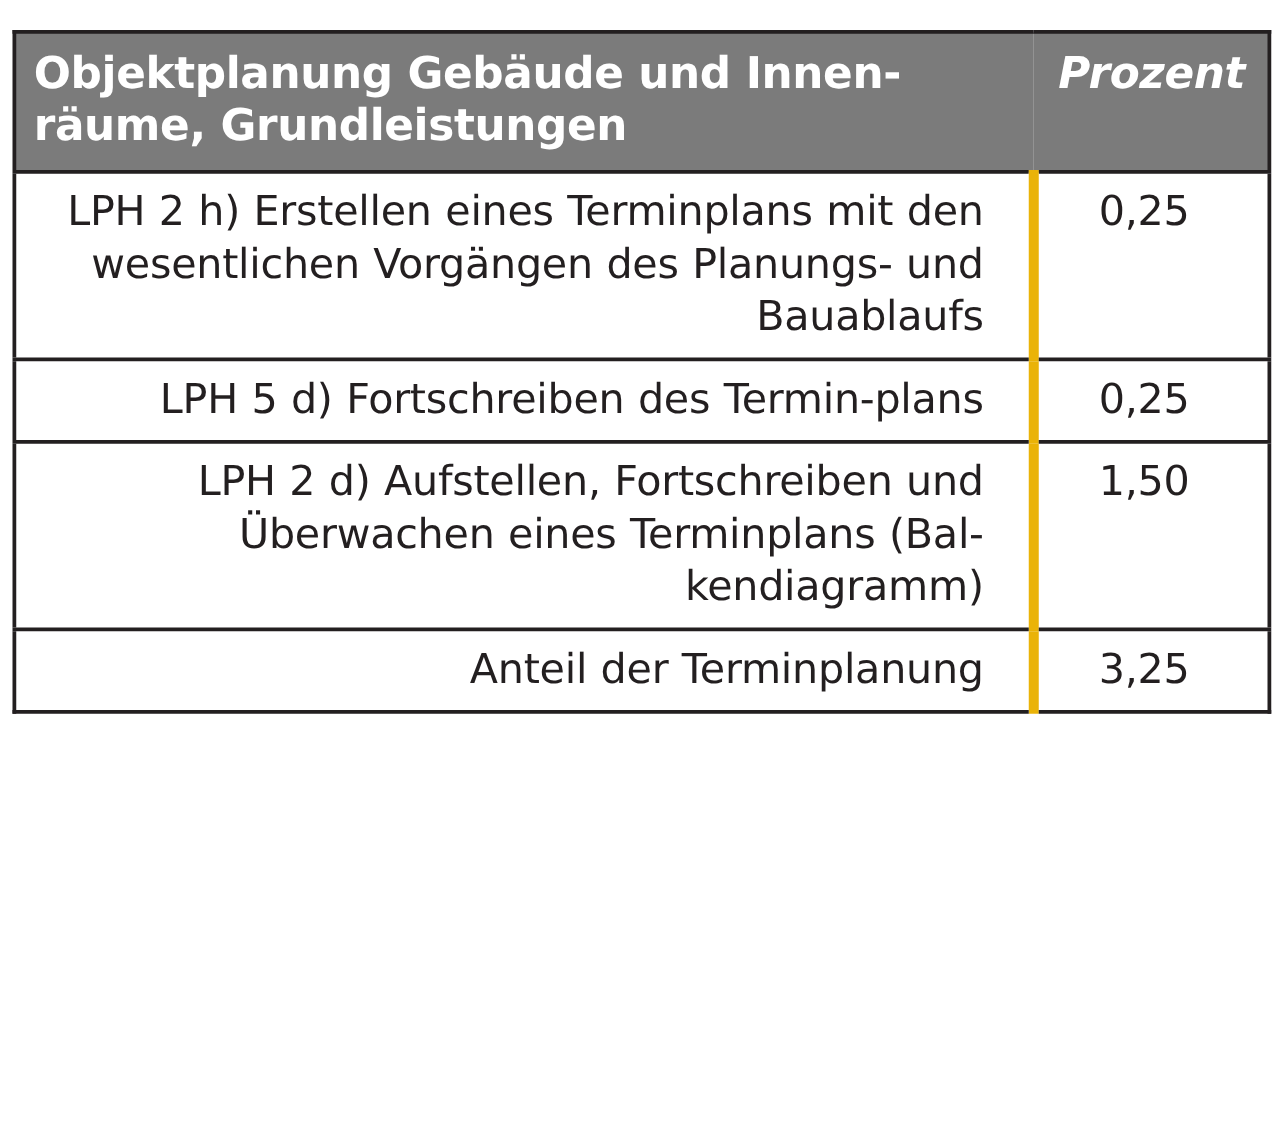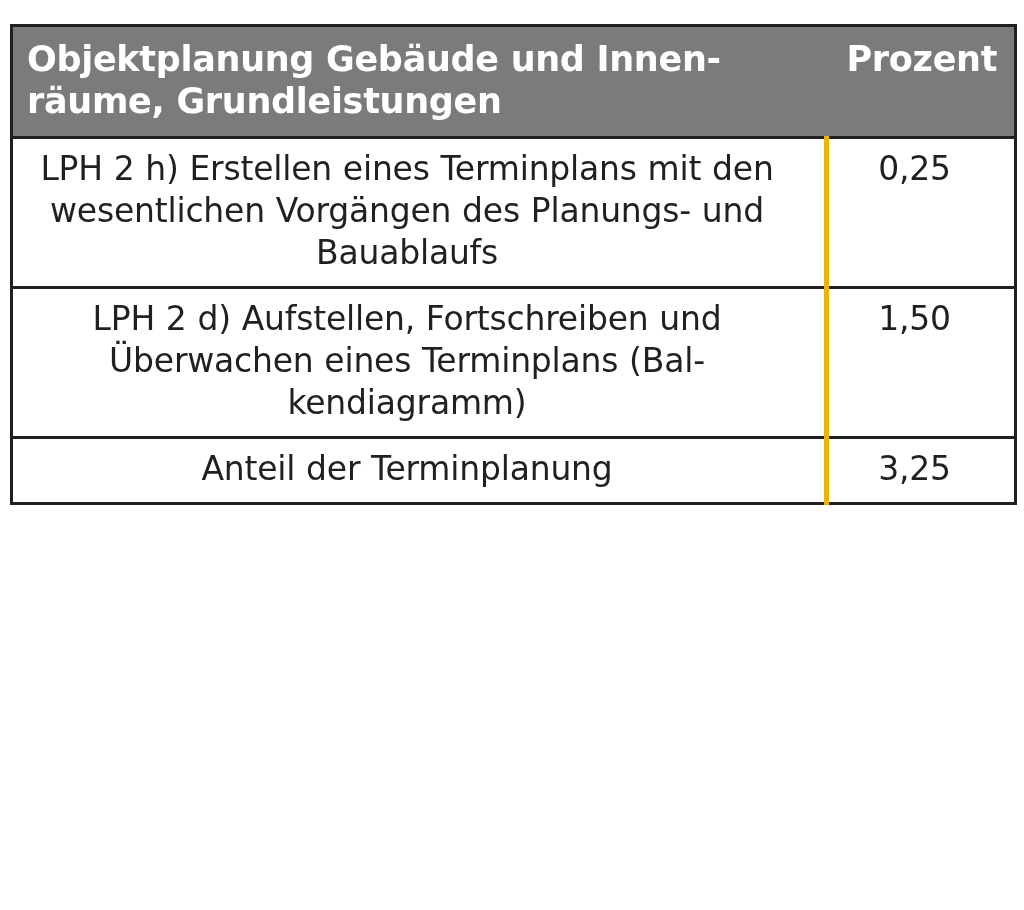--- a/index.html
+++ b/index.html
@@ -41,35 +41,36 @@
     font-size: 35px;
     line-height: 1.19;
     letter-spacing: -0.3px;
     padding: 12px 14px 14px 14px;
     border: none;
   }
   thead th.pct-head {
     text-align: left;
     padding-left: 20px;
     white-space: nowrap;
+    font-style: italic;
   }
 
   tbody td {
     border-top: 3px solid #231f20;
     vertical-align: top;
     font-size: 33px;
     line-height: 1.27;
     color: #231f20;
     letter-spacing: -0.2px;
   }
 
   tbody td.desc {
     padding: 9px 14px 12px 14px;
-    border-right: 5px solid #eab308;
-    text-align: center;
+    border-right: 8px solid #eab308;
+    text-align: right;
     word-spacing: 0.5px;
   }
 
   tbody td.pct {
     padding: 9px 14px 12px 0;
     text-align: center;
     white-space: nowrap;
   }
 
   
@@ -95,20 +96,26 @@
     </thead>
     <tbody>
       <tr>
         <td class="desc">
           <span class="txt">LPH 2 h) Erstellen eines Terminplans mit den wesentlichen Vorgängen des Planungs- und Bauablaufs</span>
         </td>
         <td class="pct">0,25</td>
       </tr>
       <tr>
         <td class="desc">
+          <span class="txt">LPH 5 d) Fortschreiben des Termin-plans</span>
+        </td>
+        <td class="pct">0,25</td>
+      </tr>
+      <tr>
+        <td class="desc">
           <span class="txt">LPH 2 d) Aufstellen, Fortschreiben und Überwachen eines Terminplans (Bal-kendiagramm)</span>
         </td>
         <td class="pct">1,50</td>
       </tr>
       <tr>
         <td class="desc">
           <span class="txt">Anteil der Terminplanung</span>
         </td>
         <td class="pct">3,25</td>
       </tr>

